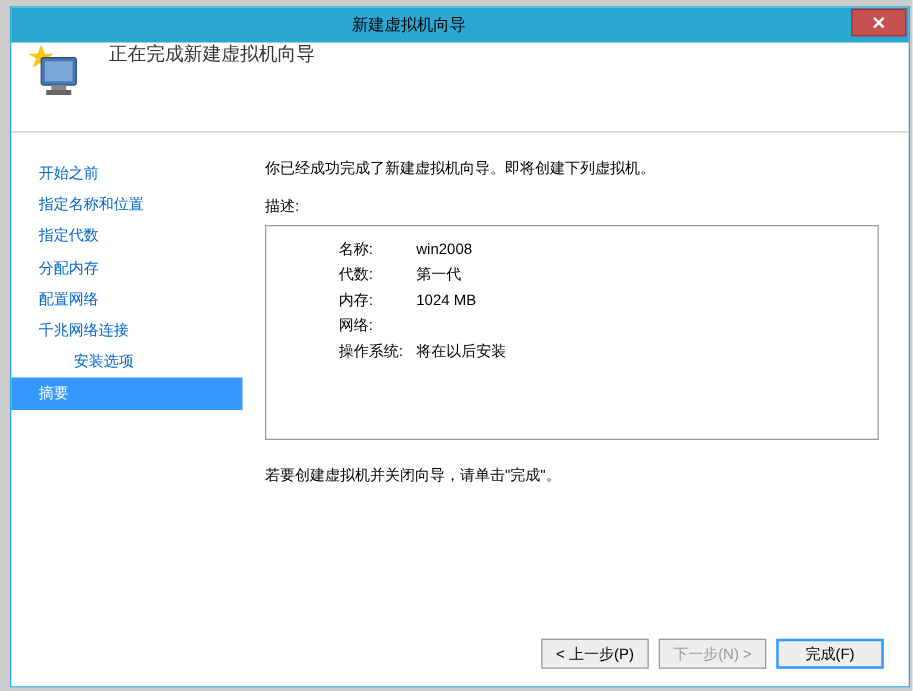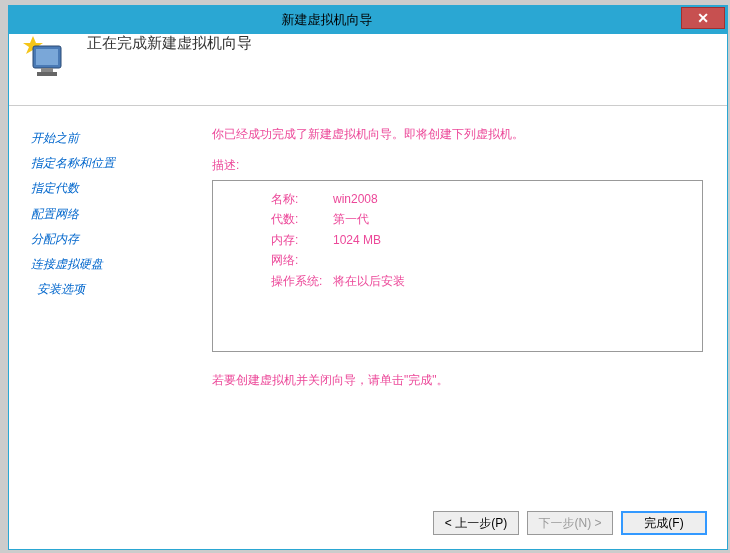--- a/index.html
+++ b/index.html
@@ -75,33 +75,32 @@
   width: 185px;
   padding-top: 20px;
   padding-left: 0;
 }
 .sidebar-item {
   padding: 3px 0 3px 22px;
   color: #0066cc;
   cursor: pointer;
   font-size: 12px;
   line-height: 1.6;
-  font-style: italic;
 }
 .sidebar-item.indent {
-  padding-left: 28px;
+  padding-left: 50px;
 }
 .sidebar-item.active {
   background: #3399ff;
   color: #fff;
 }
 .main {
   flex: 1;
   padding: 20px 24px 10px 18px;
-  color: #ec4899;
+  color: #000000;
 }
 .intro {
   margin-bottom: 14px;
   font-size: 12px;
 }
 .desc-label {
   margin-bottom: 6px;
   font-size: 12px;
 }
 .summary-box {
@@ -176,24 +175,25 @@
       </svg>
     </div>
     <div class="header-title">正在完成新建虚拟机向导</div>
   </div>
 
   <div class="body">
     <div class="sidebar">
         <div class="sidebar-item">开始之前</div>
         <div class="sidebar-item">指定名称和位置</div>
         <div class="sidebar-item">指定代数</div>
+        <div class="sidebar-item">分配内存</div>
         <div class="sidebar-item">配置网络</div>
-        <div class="sidebar-item">分配内存</div>
-        <div class="sidebar-item">连接虚拟硬盘</div>
+        <div class="sidebar-item">千兆网络连接</div>
         <div class="sidebar-item indent">安装选项</div>
+        <div class="sidebar-item active">摘要</div>
       </div>
 
     <div class="main">
       <div class="intro">你已经成功完成了新建虚拟机向导。即将创建下列虚拟机。</div>
       <div class="desc-label">描述:</div>
       <div class="summary-box">
           <div class="summary-row">
             <div class="summary-key">名称:</div>
             <div class="summary-val">win2008</div>
           </div>

